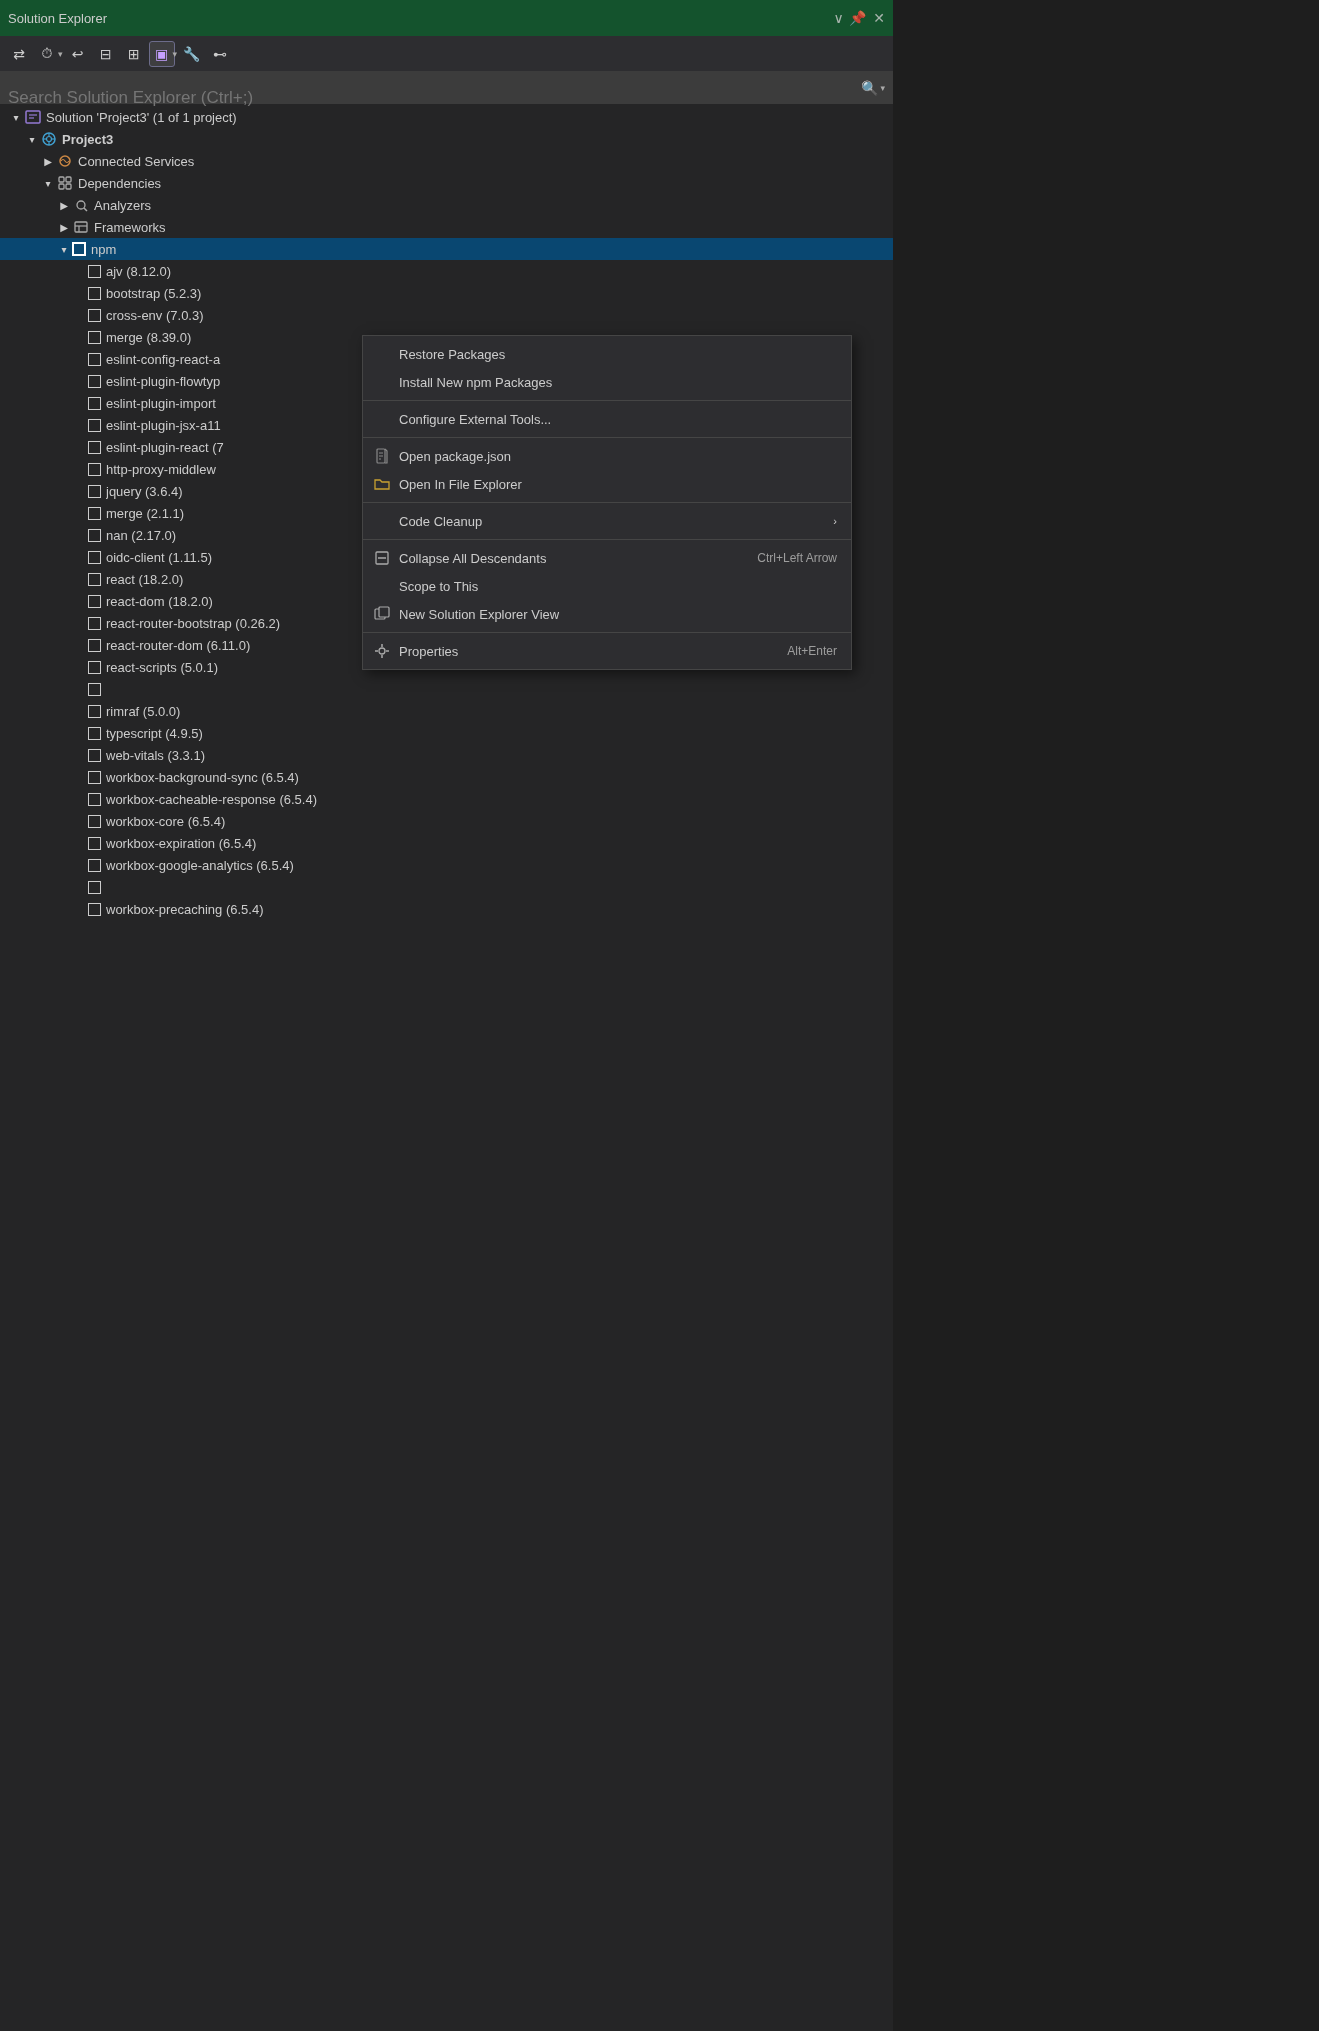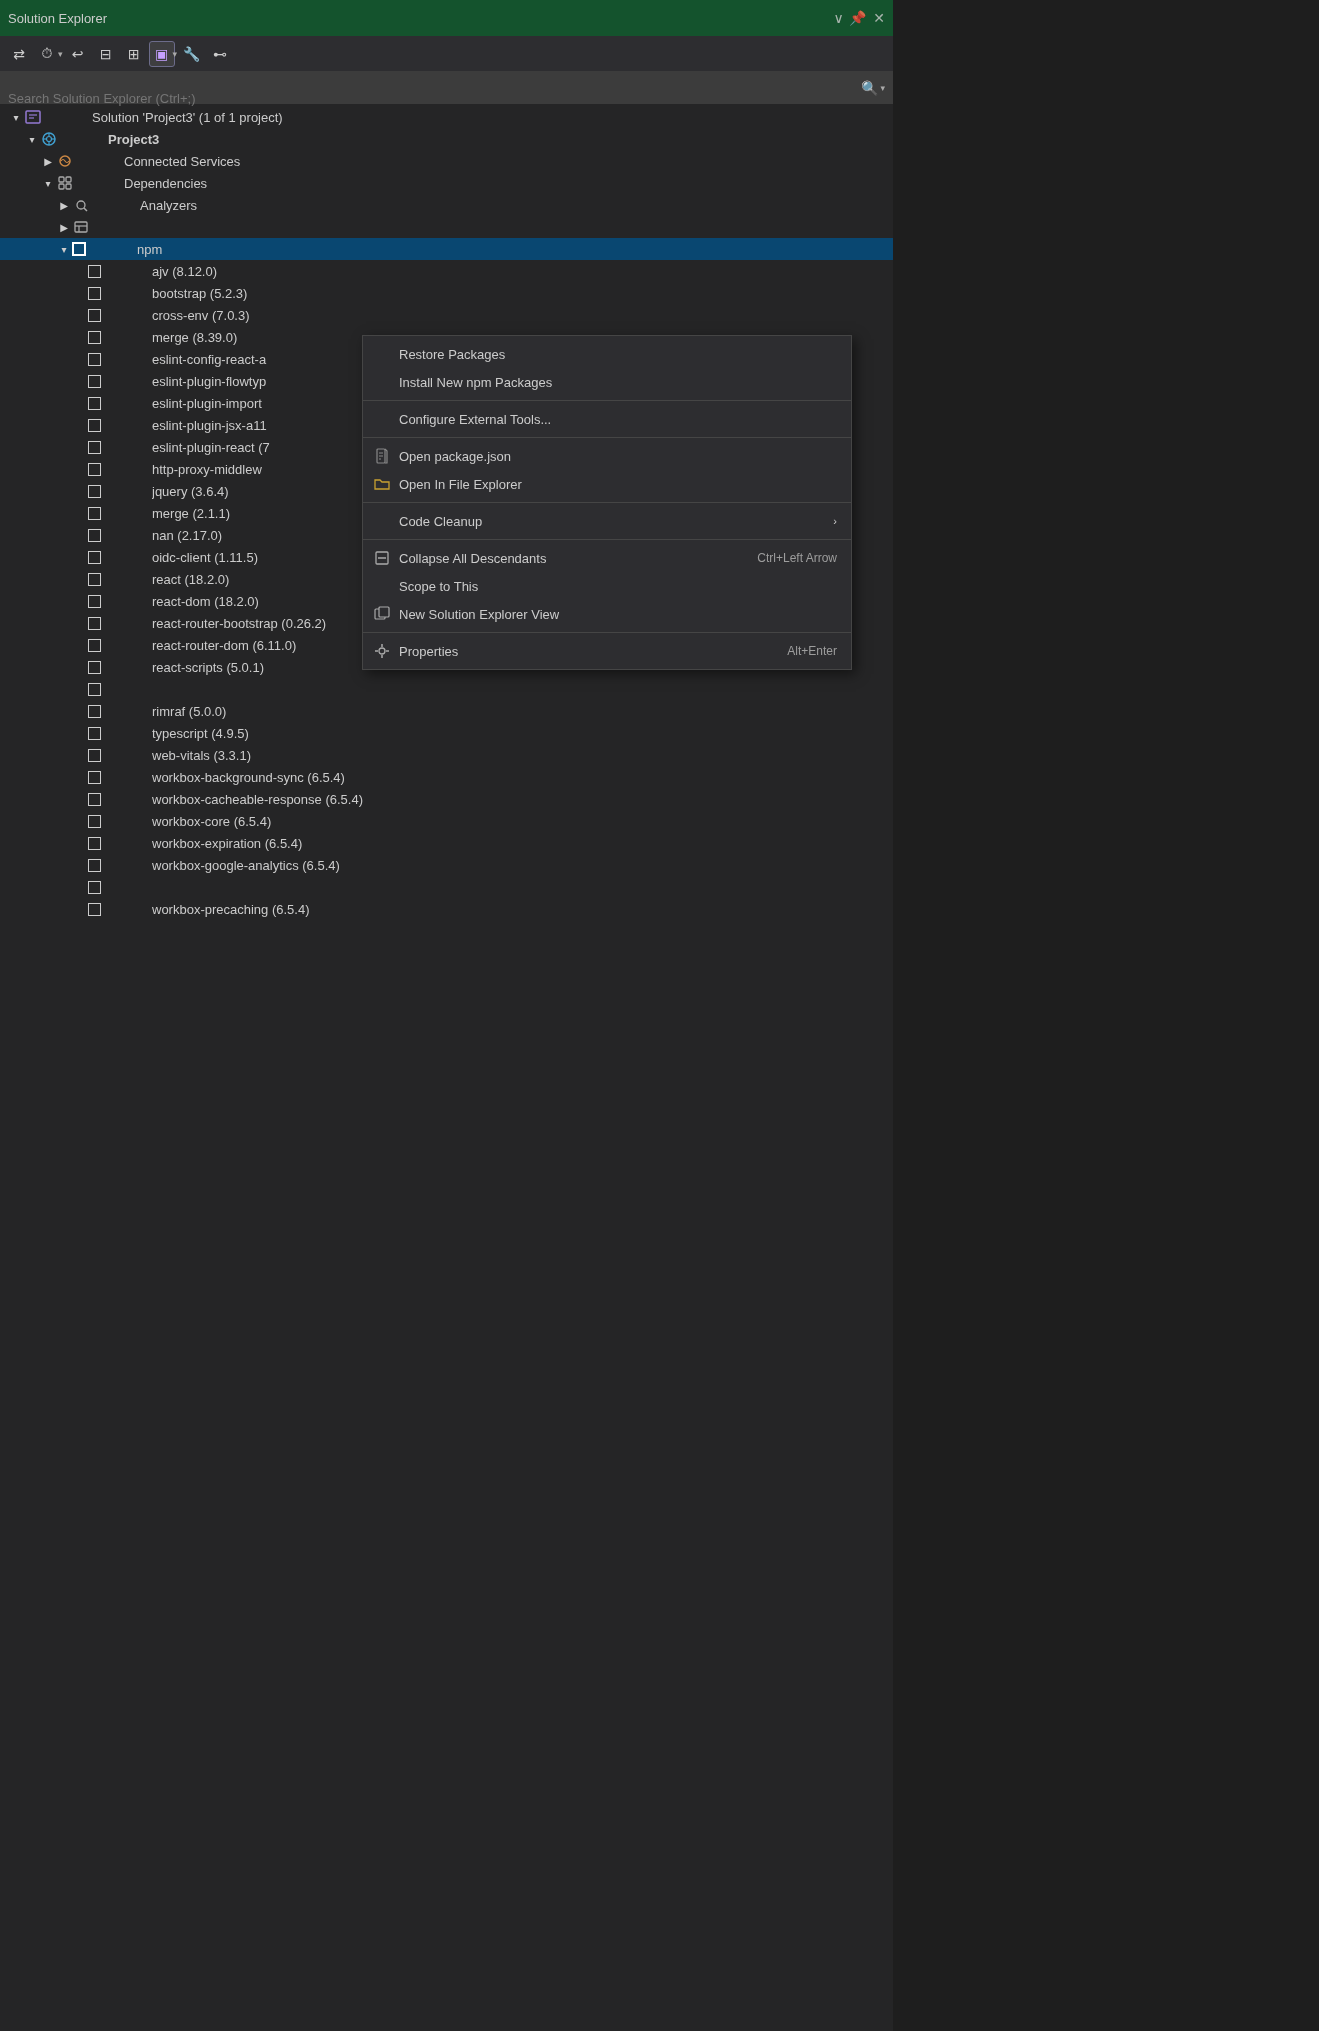--- a/index.html
+++ b/index.html
@@ -94,21 +94,21 @@
       padding: 4px 8px;
       height: 32px;
       flex-shrink: 0;
     }
     .search-input {
       flex: 1;
       background: transparent;
       border: none;
       outline: none;
       color: #8c8c8c;
-      font-size: 13px;
+      font-size: 17px;
       margin-top: 21px;
     }
     .search-icon {
       color: #cccccc;
       font-size: 14px;
     }
 
     
     .tree-content {
       flex: 1;
@@ -159,21 +159,20 @@
       align-items: center;
       justify-content: center;
       flex-shrink: 0;
       margin-right: 4px;
       font-size: 13px;
     }
     .tree-item-label {
       flex: 1;
       overflow: hidden;
       text-overflow: ellipsis;
-      margin-left: 46px;
     }
 
     
     .context-menu {
       position: absolute;
       top: 335px;
       left: 362px;
       width: 490px;
       background: #2d2d30;
       border: 1px solid #454545;
@@ -343,20 +342,21 @@
     <div class="tree-item">
       <span class="tree-indent" style="width:52px;"></span>
       <span class="tree-arrow">▶</span>
       <span class="tree-item-icon">
         <svg width="16" height="16" viewBox="0 0 16 16">
             <rect x="2" y="3" width="12" height="10" rx="1" fill="none" stroke="#aaaaaa" stroke-width="1.3"></rect>
             <line x1="2" y1="7" x2="14" y2="7" stroke="#aaaaaa" stroke-width="1.2"></line>
             <line x1="6" y1="7" x2="6" y2="13" stroke="#aaaaaa" stroke-width="1.2"></line>
           </svg>
       </span>
+      <span class="tree-item-label">Frameworks</span>
     </div>
 
     <div class="tree-item highlighted">
       <span class="tree-indent" style="width:52px;"></span>
       <span class="tree-arrow">▾</span>
       <span style="display:inline-flex;align-items:center;justify-content:center;width:14px;height:14px;border:2px solid #fff;margin-right:5px;flex-shrink:0;"></span>
       <span class="tree-item-label">npm</span>
     </div>
 
     <div id="package-list">

